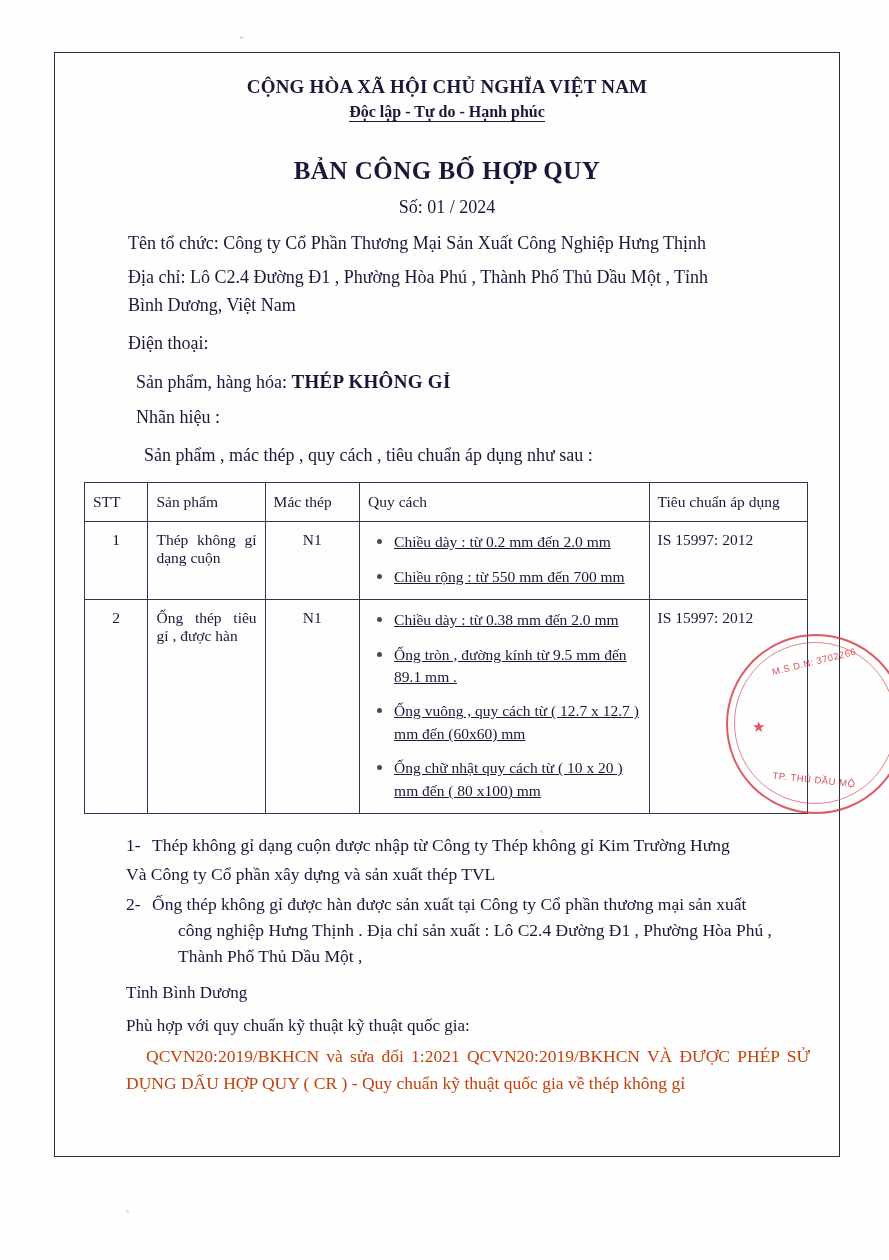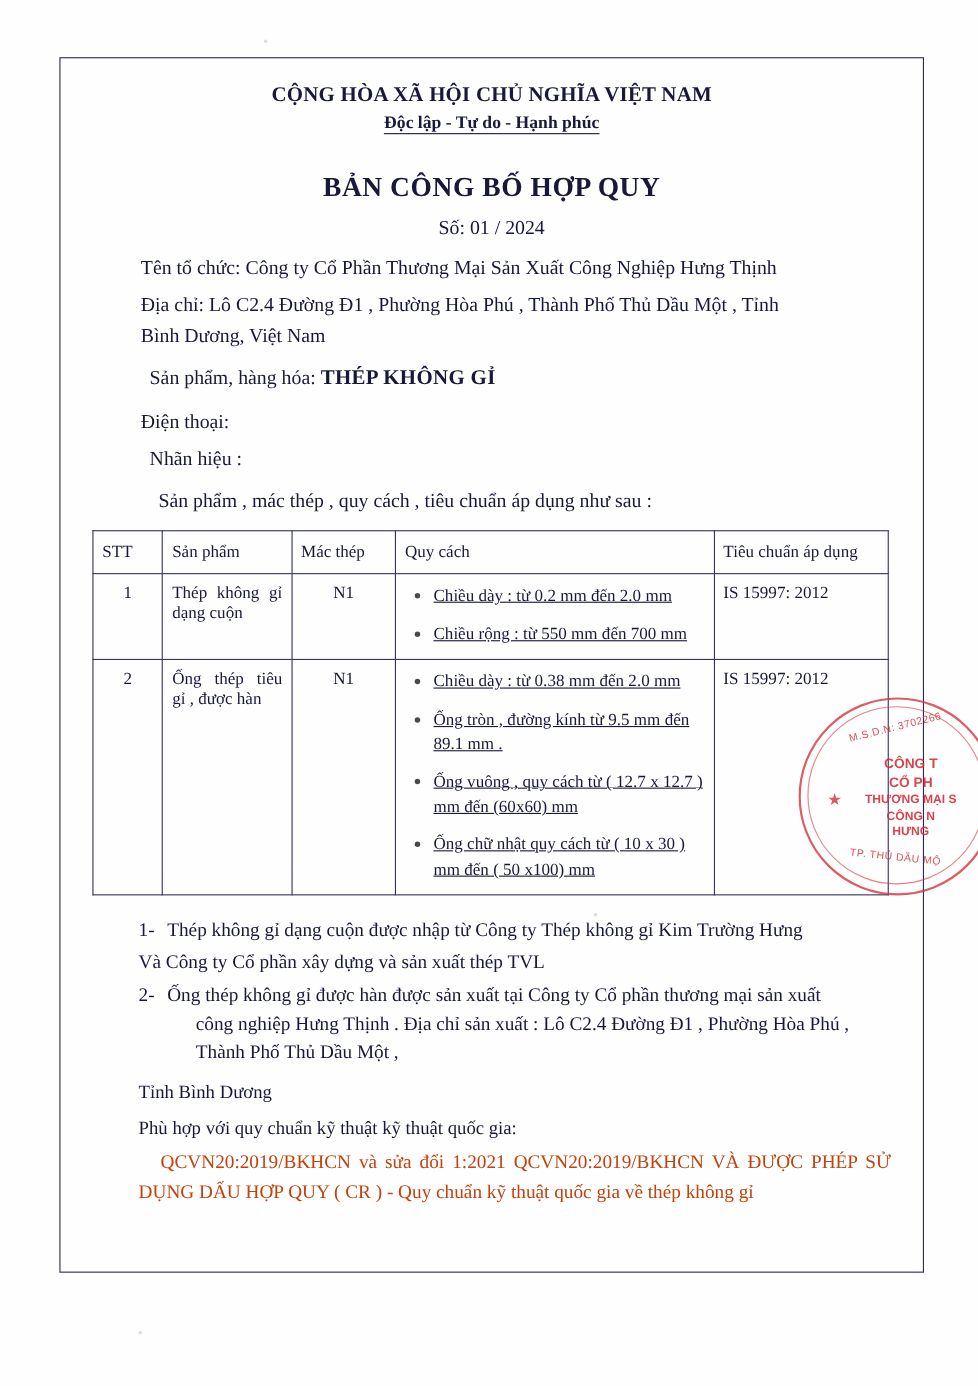--- a/index.html
+++ b/index.html
@@ -267,26 +267,26 @@
       <span>Tên tổ chức: </span><span>Công ty Cổ Phần Thương Mại Sản Xuất Công Nghiệp Hưng Thịnh</span>
     </div>
 
     <div class="field-line tight">
       <span>Địa chỉ: </span><span>Lô C2.4 Đường Đ1 , Phường Hòa Phú , Thành Phố Thủ Dầu Một , Tỉnh</span>
     </div>
     <div class="field-line tight" style="margin-top:2px;">
       <span>Bình Dương, Việt Nam</span>
     </div>
 
+    <div class="field-line">
+      <span>Điện thoại:</span>
+    </div>
+
     <div class="field-line indent-2">
       <span class="product-label">Sản phẩm, hàng hóa: </span><span class="product-name">THÉP KHÔNG GỈ</span>
-    </div>
-
-    <div class="field-line">
-      <span>Điện thoại:</span>
     </div>
 
     <div class="field-line indent-2 tight">
       <span>Nhãn hiệu :</span>
     </div>
 
     <div class="field-line indent-3">Sản phẩm , mác thép , quy cách , tiêu chuẩn áp dụng như sau :</div>
 
     <table class="spec">
       <thead>
@@ -313,21 +313,21 @@
         </tr>
         <tr>
           <td class="center">2</td>
           <td class="justify">Ống thép tiêu gỉ , được hàn</td>
           <td class="center">N1</td>
           <td>
             <ul class="bullets">
               <li>Chiều dày : từ 0.38 mm đến 2.0 mm</li>
               <li>Ống tròn , đường kính từ 9.5 mm đến 89.1 mm .</li>
               <li>Ống vuông , quy cách từ ( 12.7 x 12.7 ) mm đến (60x60) mm</li>
-              <li>Ống chữ nhật quy cách từ ( 10 x 30 ) mm đến ( 50 x100) mm</li>
+              <li>Ống chữ nhật quy cách từ ( 10 x 20 ) mm đến ( 80 x100) mm</li>
             </ul>
           </td>
           <td>IS 15997: 2012</td>
         </tr>
       </tbody>
     </table>
 
     <div class="notes">
       <div class="note-item">
         <div class="note-num">1-</div>
@@ -353,22 +353,15 @@
 
   </div>
 
   <div class="stamp-clip">
     <div class="stamp">
       <div class="ring"></div>
       <div class="ring2"></div>
       <div class="star">★</div>
       <div class="arc-top">M.S.D.N: 3702266</div>
       <div class="arc-bottom">TP. THỦ DẦU MỘ</div>
-      <div class="center-lines">
-        <div class="big">CÔNG T</div>
-        <div class="big">CỔ PH</div>
-        <div>THƯƠNG MẠI S</div>
-        <div>CÔNG N</div>
-        <div>HƯNG</div>
-      </div>
     </div>
   </div>
 </div>
 
 </body></html>

